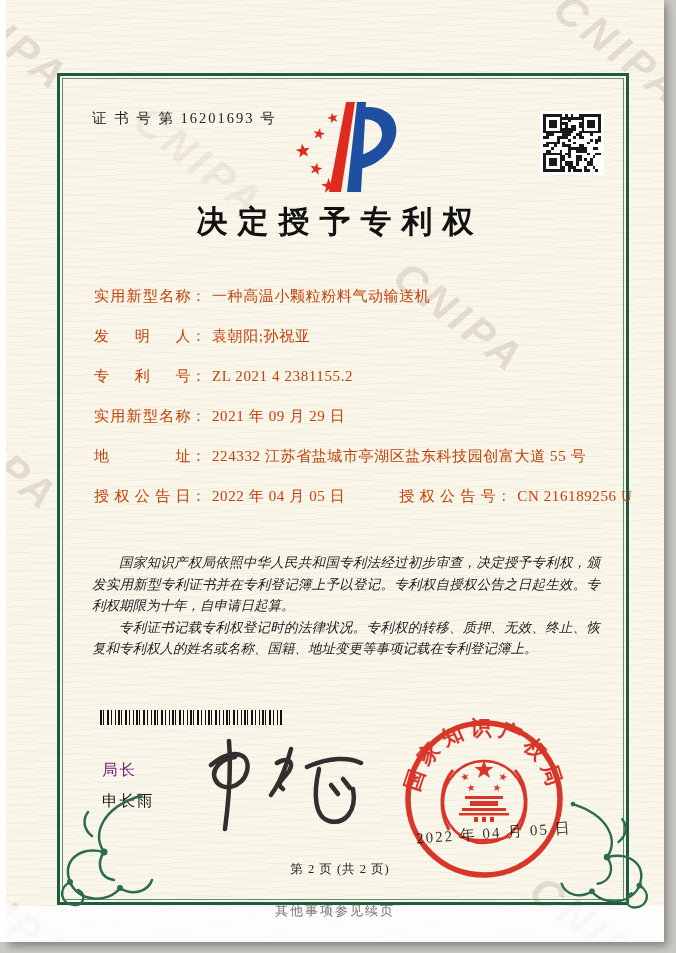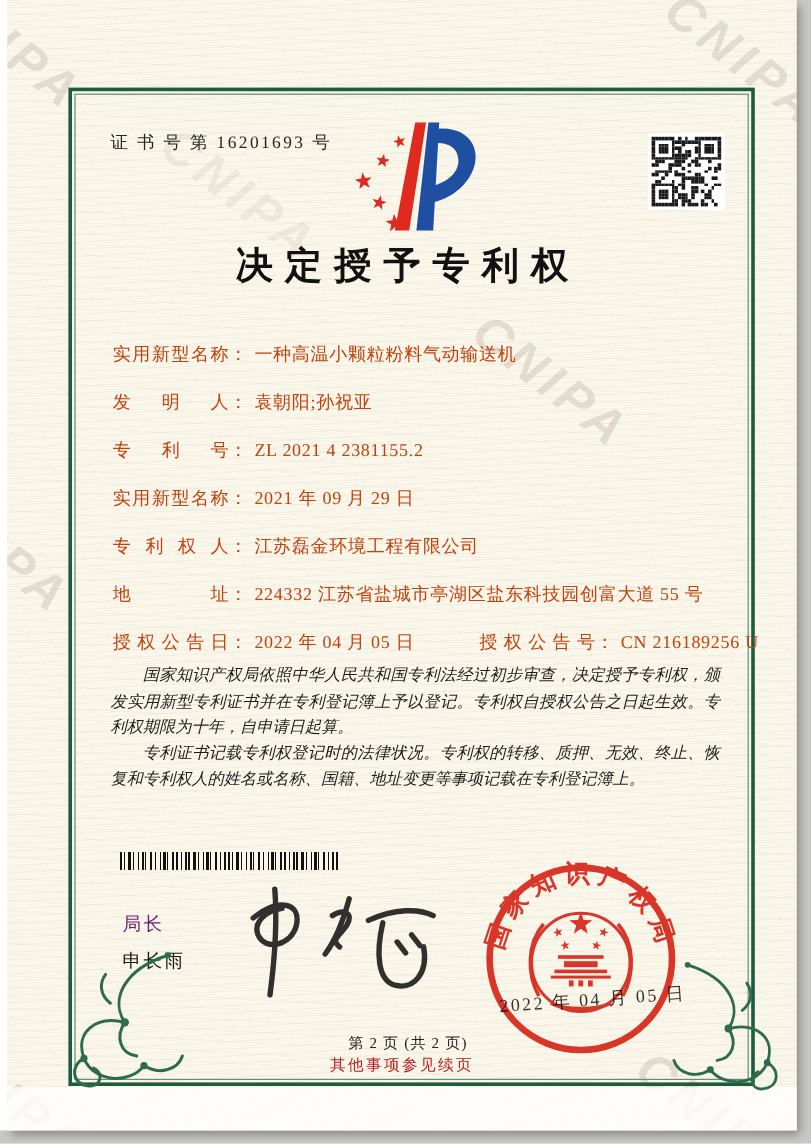--- a/index.html
+++ b/index.html
@@ -64,21 +64,21 @@
   #director-title{left:96px;top:760px;font-size:15.5px;color:#701a75;letter-spacing:2px;}
   #director-name{left:96px;top:791px;font-size:15.5px;color:#161616;letter-spacing:2px;}
   #signature{left:185px;top:733px;width:180px;height:108px;}
   #seal{left:393px;top:714px;width:170px;height:170px;opacity:.93;}
   #seal-date{
     left:410px;top:824px;font-size:15px;color:#3b352e;letter-spacing:2px;
     transform:rotate(-4deg);mix-blend-mode:multiply;white-space:nowrap;
   }
   #page-indicator{left:51px;top:861px;width:566px;text-align:center;font-size:12.5px;color:#222;letter-spacing:1px;}
   #footer-strip{left:0;top:906px;width:658px;height:36px;background:rgba(255,255,255,.8);}
-  #footer-note{left:0;top:879px;width:658px;text-align:center;font-size:13px;color:#b91c1c;letter-spacing:2px;}
+  #footer-note{left:0;top:902px;width:658px;text-align:center;font-size:13px;color:#737373;letter-spacing:2px;}
   .flourish{z-index:4;}
 </style>
 </head>
 <body>
 
 <div id="page">
 
   <div class="wm" style="left:-48px;top:-30px;">CNIPA</div>
   <div class="wm" style="left:568px;top:-16px;">CNIPA</div>
   <div class="wm" style="left:148px;top:96px;opacity:.55;">CNIPA</div>
@@ -558,23 +558,20 @@
       <span class="flabel">实用新型名称</span><span class="fcolon">：</span><span class="fvalue">一种高温小颗粒粉料气动输送机</span>
     </div>
     <div class="frow">
       <span class="flabel">发明人</span><span class="fcolon">：</span><span class="fvalue">袁朝阳;孙祝亚</span>
     </div>
     <div class="frow">
       <span class="flabel">专利号</span><span class="fcolon">：</span><span class="fvalue">ZL 2021 4 2381155.2</span>
     </div>
     <div class="frow">
       <span class="flabel">实用新型名称</span><span class="fcolon">：</span><span class="fvalue">2021 年 09 月 29 日</span>
-    </div>
-    <div class="frow">
-      <span class="flabel">专利权人</span><span class="fcolon">：</span><span class="fvalue">江苏磊金环境工程有限公司</span>
     </div>
     <div class="frow">
       <span class="flabel">地址</span><span class="fcolon">：</span><span class="fvalue">224332 江苏省盐城市亭湖区盐东科技园创富大道 55 号</span>
     </div>
     <div class="frow">
       <span class="flabel">授权公告日</span><span class="fcolon">：</span><span class="fvalue">2022 年 04 月 05 日</span><span class="pair2"><span class="flabel">授权公告号</span><span class="fcolon">：</span><span class="fvalue">CN 216189256 U</span></span>
     </div>
   </div>
 
   <div class="abs" id="paragraphs">

